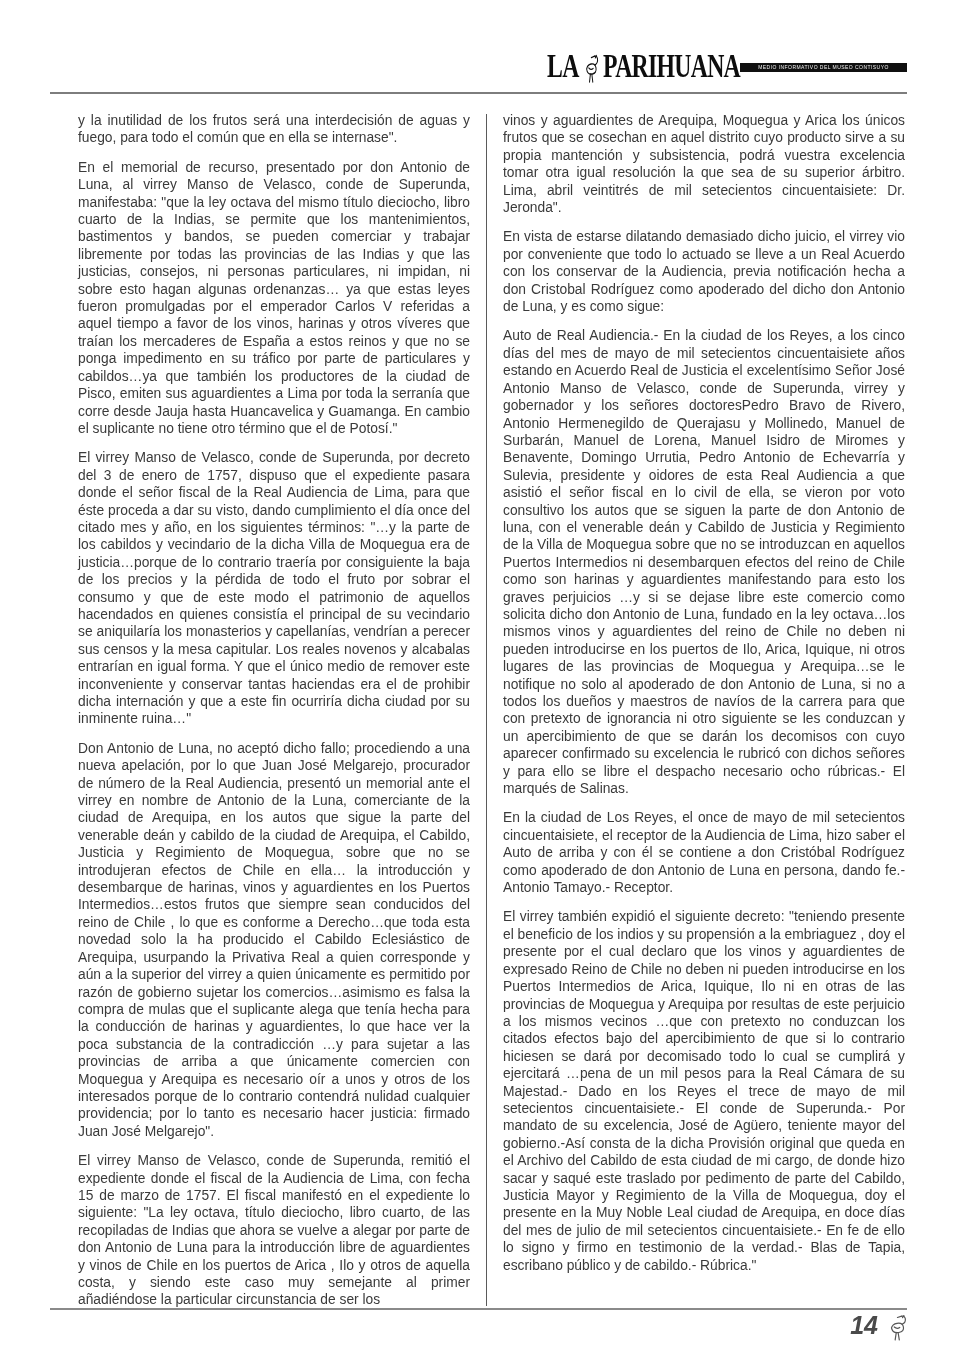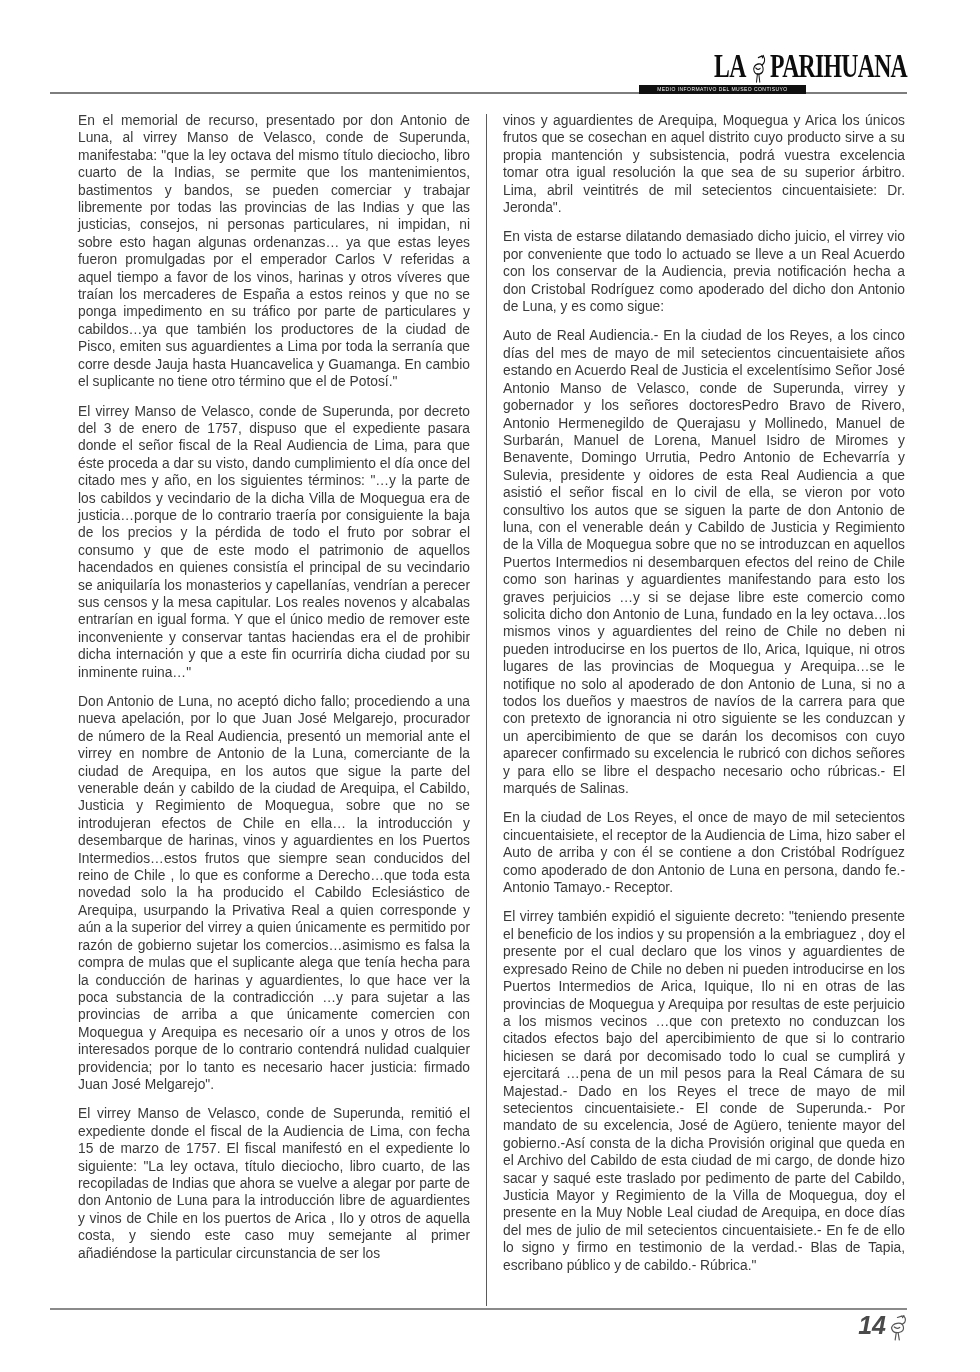--- a/index.html
+++ b/index.html
@@ -13,21 +13,21 @@
     overflow:hidden;
   }
 
   
   .header-rule {
     position:absolute; left:50px; top:92px;
     width:857px; height:2px; background:#7d7d7d;
   }
   .masthead {
     position:absolute; top:50px; right:73px;
-    display:flex; flex-direction:column; align-items:flex-start;
+    display:flex; flex-direction:row; align-items:center;
   }
   .logo-title {
     display:flex; align-items:flex-end; gap:3px;
     font-family:"Liberation Serif", serif;
     font-weight:700; font-size:33px; line-height:1;
     letter-spacing:-1px; color:#0d0d0d; white-space:nowrap;
     transform:scaleX(.72); transform-origin:right bottom;
   }
   .logo-bird { width:26px; height:30px; margin:0 1px 0 1px; }
   .tagline-bar {
@@ -52,21 +52,21 @@
     width:1px; height:1192px; background:#5a5a5a;
   }
 
   
   .footer-rule {
     position:absolute; left:50px; top:1308px;
     width:857px; height:2px; background:#8a8a8a;
   }
   .page-footer {
     position:absolute; right:72px; top:1313px;
-    display:flex; align-items:flex-start; 
+    display:flex; align-items:flex-start; gap:8px;
   }
   .page-number {
     font-family:"Liberation Sans", sans-serif;
     font-style:italic; font-weight:700;
     font-size:25px; color:#4a4a4a; line-height:1;
   }
   .footer-bird { width:22px; height:28px; }
 </style>
 </head>
 <body>
@@ -87,20 +87,21 @@
         <path d="M17 3.2 L12.5 4.6"></path>
         <path d="M19.5 2.5 L18 4.8"></path>
       </svg>
       <span>PARIHUANA</span>
     </div>
     <div class="tagline-bar">MEDIO INFORMATIVO DEL MUSEO CONTISUYO</div>
   </div>
 
   <div class="columns">
     <div class="col col-left">
+        <p>y la inutilidad de los frutos será una interdecisión de aguas y fuego, para todo el común que en ella se internase".</p>
         <p>En el memorial de recurso, presentado por don Antonio de Luna, al virrey Manso de Velasco, conde de Superunda, manifestaba: "que la ley octava del mismo título dieciocho, libro cuarto de la Indias, se permite que los mantenimientos, bastimentos y bandos, se pueden comerciar y trabajar libremente por todas las provincias de las Indias y que las justicias, consejos, ni personas particulares, ni impidan, ni sobre esto hagan algunas ordenanzas… ya que estas leyes fueron promulgadas por el emperador Carlos V referidas a aquel tiempo a favor de los vinos, harinas y otros víveres que traían los mercaderes de España a estos reinos y que no se ponga impedimento en su tráfico por parte de particulares y cabildos…ya que también los productores de la ciudad de Pisco, emiten sus aguardientes a Lima por toda la serranía que corre desde Jauja hasta Huancavelica y Guamanga. En cambio el suplicante no tiene otro término que el de Potosí."</p>
         <p>El virrey Manso de Velasco, conde de Superunda, por decreto del 3 de enero de 1757, dispuso que el expediente pasara donde el señor fiscal de la Real Audiencia de Lima, para que éste proceda a dar su visto, dando cumplimiento el día once del citado mes y año, en los siguientes términos: "…y la parte de los cabildos y vecindario de la dicha Villa de Moquegua era de justicia…porque de lo contrario traería por consiguiente la baja de los precios y la pérdida de todo el fruto por sobrar el consumo y que de este modo el patrimonio de aquellos hacendados en quienes consistía el principal de su vecindario se aniquilaría los monasterios y capellanías, vendrían a perecer sus censos y la mesa capitular. Los reales novenos y alcabalas entrarían en igual forma. Y que el único medio de remover este inconveniente y conservar tantas haciendas era el de prohibir dicha internación y que a este fin ocurriría dicha ciudad por su inminente ruina…"</p>
         <p>Don Antonio de Luna, no aceptó dicho fallo; procediendo a una nueva apelación, por lo que Juan José Melgarejo, procurador de número de la Real Audiencia, presentó un memorial ante el virrey en nombre de Antonio de la Luna, comerciante de la ciudad de Arequipa, en los autos que sigue la parte del venerable deán y cabildo de la ciudad de Arequipa, el Cabildo, Justicia y Regimiento de Moquegua, sobre que no se introdujeran efectos de Chile en ella… la introducción y desembarque de harinas, vinos y aguardientes en los Puertos Intermedios…estos frutos que siempre sean conducidos del reino de Chile , lo que es conforme a Derecho…que toda esta novedad solo la ha producido el Cabildo Eclesiástico de Arequipa, usurpando la Privativa Real a quien corresponde y aún a la superior del virrey a quien únicamente es permitido por razón de gobierno sujetar los comercios…asimismo es falsa la compra de mulas que el suplicante alega que tenía hecha para la conducción de harinas y aguardientes, lo que hace ver la poca substancia de la contradicción …y para sujetar a las provincias de arriba a que únicamente comercien con Moquegua y Arequipa es necesario oír a unos y otros de los interesados porque de lo contrario contendrá nulidad cualquier providencia; por lo tanto es necesario hacer justicia: firmado Juan José Melgarejo".</p>
         <p>El virrey Manso de Velasco, conde de Superunda, remitió el expediente donde el fiscal de la Audiencia de Lima, con fecha 15 de marzo de 1757. El fiscal manifestó en el expediente lo siguiente: "La ley octava, título dieciocho, libro cuarto, de las recopiladas de Indias que ahora se vuelve a alegar por parte de don Antonio de Luna para la introducción libre de aguardientes y vinos de Chile en los puertos de Arica , Ilo y otros de aquella costa, y siendo este caso muy semejante al primer añadiéndose la particular circunstancia de ser los</p>
       </div>
     <div class="col col-right">
         <p>vinos y aguardientes de Arequipa, Moquegua y Arica los únicos frutos que se cosechan en aquel distrito cuyo producto sirve a su propia mantención y subsistencia, podrá vuestra excelencia tomar otra igual resolución la que sea de su superior árbitro. Lima, abril veintitrés de mil setecientos cincuentaisiete: Dr. Jeronda".</p>
         <p>En vista de estarse dilatando demasiado dicho juicio, el virrey vio por conveniente que todo lo actuado se lleve a un Real Acuerdo con los conservar de la Audiencia, previa notificación hecha a don Cristobal Rodríguez como apoderado del dicho don Antonio de Luna, y es como sigue:</p>
         <p>Auto de Real Audiencia.- En la ciudad de los Reyes, a los cinco días del mes de mayo de mil setecientos cincuentaisiete años estando en Acuerdo Real de Justicia el excelentísimo Señor José Antonio Manso de Velasco, conde de Superunda, virrey y gobernador y los señores doctoresPedro Bravo de Rivero, Antonio Hermenegildo de Querajasu y Mollinedo, Manuel de Surbarán, Manuel de Lorena, Manuel Isidro de Miromes y Benavente, Domingo Urrutia, Pedro Antonio de Echevarría y Sulevia, presidente y oidores de esta Real Audiencia a que asistió el señor fiscal en lo civil de ella, se vieron por voto consultivo los autos que se siguen la parte de don Antonio de luna, con el venerable deán y Cabildo de Justicia y Regimiento de la Villa de Moquegua sobre que no se introduzcan en aquellos Puertos Intermedios ni desembarquen efectos del reino de Chile como son harinas y aguardientes manifestando para esto los graves perjuicios …y si se dejase libre este comercio como solicita dicho don Antonio de Luna, fundado en la ley octava…los mismos vinos y aguardientes del reino de Chile no deben ni pueden introducirse en los puertos de Ilo, Arica, Iquique, ni otros lugares de las provincias de Moquegua y Arequipa…se le notifique no solo al apoderado de don Antonio de Luna, si no a todos los dueños y maestros de navíos de la carrera para que con pretexto de ignorancia ni otro siguiente se les conduzcan y un apercibimiento de que se darán los decomisos con cuyo aparecer confirmado su excelencia le rubricó con dichos señores y para ello se libre el despacho necesario ocho rúbricas.- El marqués de Salinas.</p>
         <p>En la ciudad de Los Reyes, el once de mayo de mil setecientos cincuentaisiete, el receptor de la Audiencia de Lima, hizo saber el Auto de arriba y con él se contiene a don Cristóbal Rodríguez como apoderado de don Antonio de Luna en persona, dando fe.- Antonio Tamayo.- Receptor.</p>

